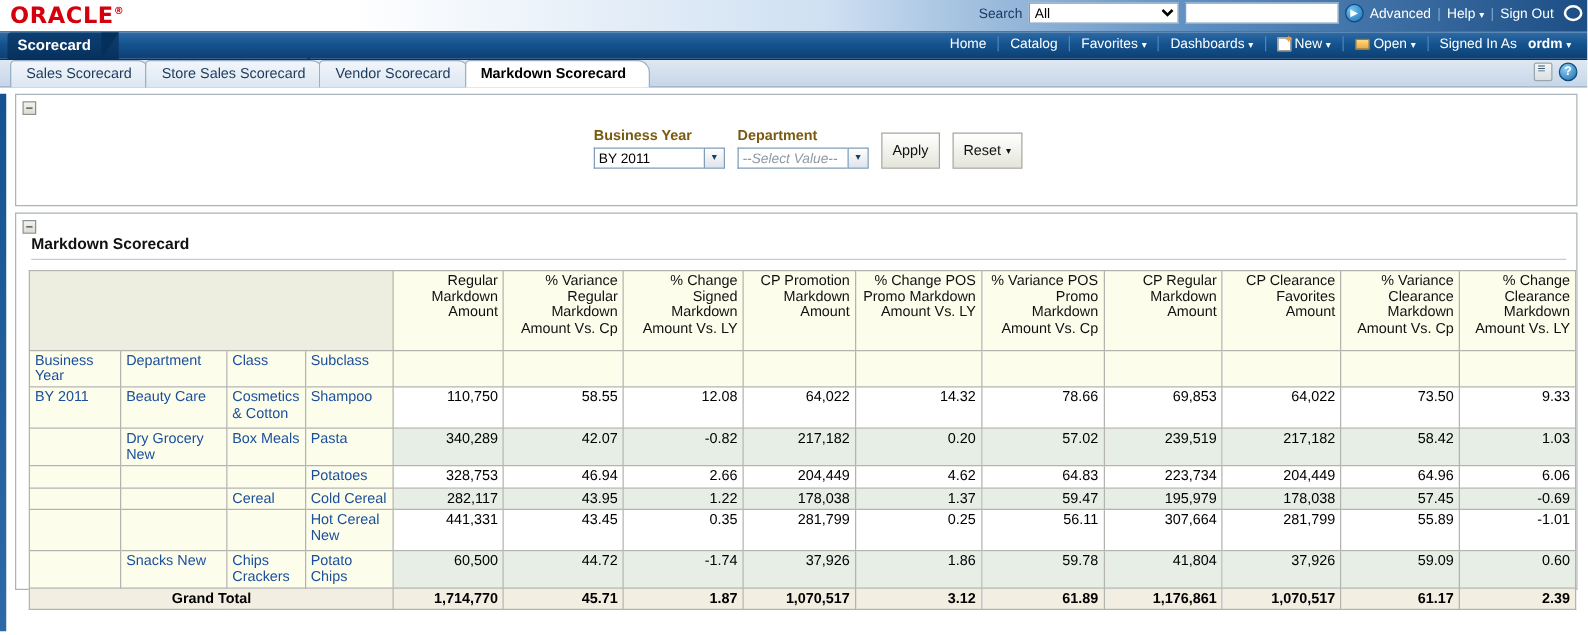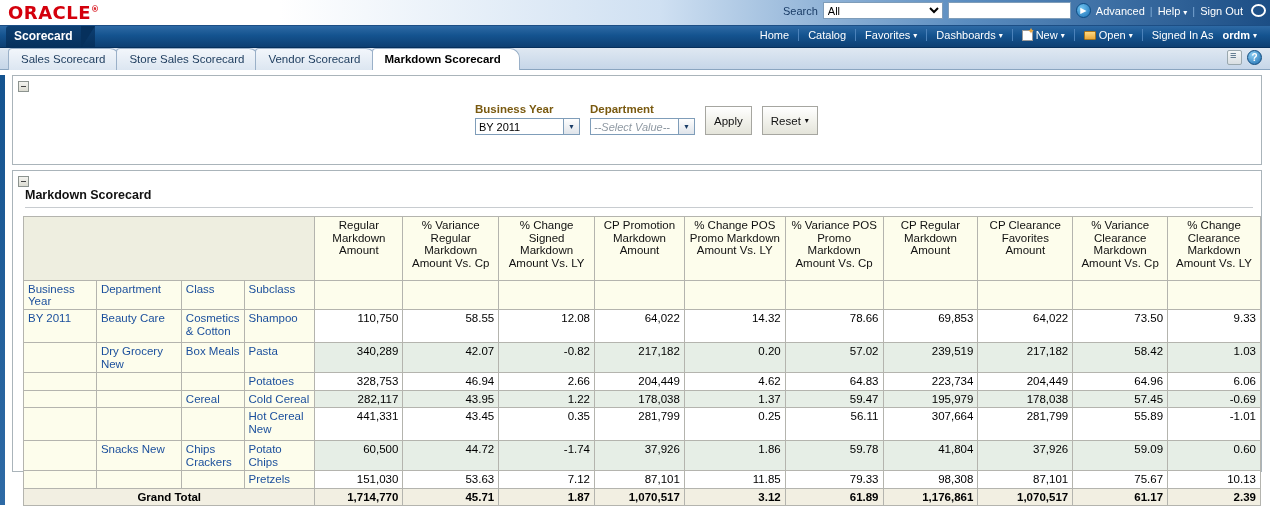--- a/index.html
+++ b/index.html
@@ -232,21 +232,21 @@
   table.pivot th, table.pivot td {
     border: 1px solid #b4b4ae;
     padding: 2px 4px;
     vertical-align: top;
     font-weight: normal;
     overflow: hidden;
   }
   
   th.measure-head {
     background: #fdfdec;
-    text-align: center;
+    text-align: right;
     height: 64px;
     line-height: 12.5px;
     color: #111;
   }
   th.corner-blank { background: #eeeee0; border: 1px solid #b4b4ae; }
   
   th.dim-head {
     background: #fdfdec;
     color: #1b4f9c;
     text-align: left;
@@ -515,36 +515,20 @@
               <td class="num">44.72</td>
               <td class="num">-1.74</td>
               <td class="num">37,926</td>
               <td class="num">1.86</td>
               <td class="num">59.78</td>
               <td class="num">41,804</td>
               <td class="num">37,926</td>
               <td class="num">59.09</td>
               <td class="num">0.60</td>
             </tr>
-            <tr>
-              <td class="dim"></td>
-              <td class="dim"></td>
-              <td class="dim"></td>
-              <td class="dim">Pretzels</td>
-              <td class="num">151,030</td>
-              <td class="num">53.63</td>
-              <td class="num">7.12</td>
-              <td class="num">87,101</td>
-              <td class="num">11.85</td>
-              <td class="num">79.33</td>
-              <td class="num">98,308</td>
-              <td class="num">87,101</td>
-              <td class="num">75.67</td>
-              <td class="num">10.13</td>
-            </tr>
             <tr class="total">
               <td class="total-label" colspan="4">Grand Total</td>
               <td class="total-num">1,714,770</td>
               <td class="total-num">45.71</td>
               <td class="total-num">1.87</td>
               <td class="total-num">1,070,517</td>
               <td class="total-num">3.12</td>
               <td class="total-num">61.89</td>
               <td class="total-num">1,176,861</td>
               <td class="total-num">1,070,517</td>

